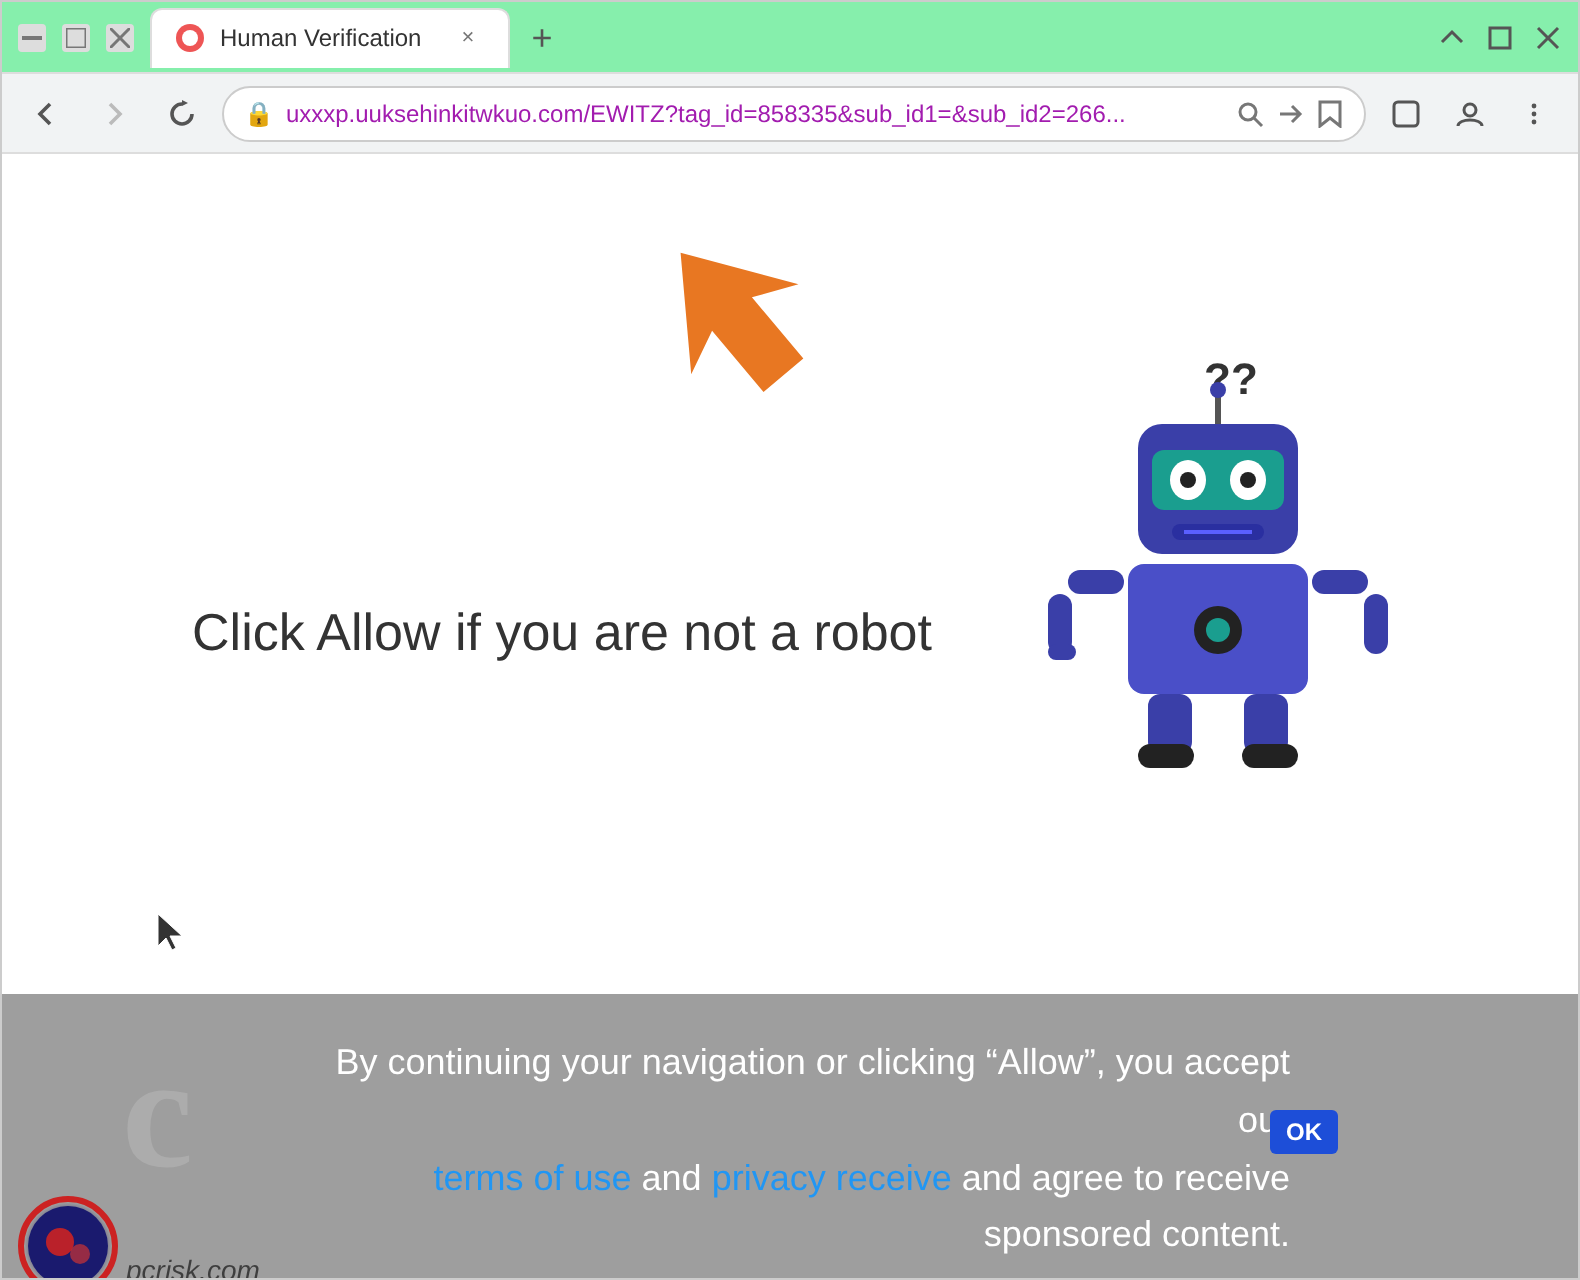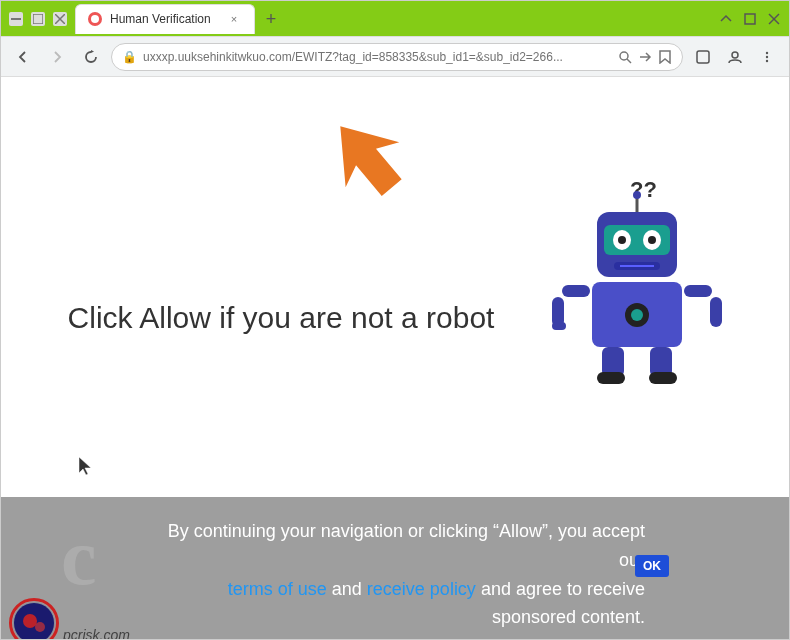--- a/index.html
+++ b/index.html
@@ -3,21 +3,21 @@
   <meta charset="utf-8">
   <style>
     * { margin: 0; padding: 0; box-sizing: border-box; }
     body { width: 790px; height: 640px; overflow: hidden; font-family: Arial, sans-serif; background: #fff; }
 
     
     .browser-frame { width: 790px; height: 640px; display: flex; flex-direction: column; border: 1px solid #ccc; }
 
     .title-bar {
       height: 36px;
-      background: #84cc16;
+      background: #86efac;
       display: flex;
       align-items: center;
       padding: 0 8px;
       border-bottom: 1px solid #ddd;
     }
     .window-controls {
       display: flex;
       gap: 8px;
       align-items: center;
       margin-right: 8px;
@@ -92,21 +92,21 @@
       border: 1px solid #ccc;
       border-radius: 14px;
       display: flex;
       align-items: center;
       padding: 0 10px;
       gap: 6px;
       font-size: 12px;
       color: #333;
     }
     .lock-icon { color: #555; font-size: 12px; }
-    .address-text { flex: 1; font-size: 12px; color: #737373; }
+    .address-text { flex: 1; font-size: 12px; color: #a21caf; }
     .nav-actions { display: flex; gap: 4px; }
 
     
     .page-content {
       flex: 1;
       position: relative;
       overflow: hidden;
     }
 
     
@@ -123,21 +123,21 @@
     .main-content {
       display: flex;
       align-items: center;
       justify-content: center;
       width: 100%;
       height: 100%;
       padding: 20px;
     }
 
     .text-section {
-      font-size: 30px;
+      font-size: 26px;
       font-weight: 400;
       color: #333;
       line-height: 1.3;
       margin-right: 48px;
       margin-top: 60px;
     }
 
     
     .robot-container {
       position: relative;
@@ -401,21 +401,21 @@
           <polygon points="0,0 0,16 4,12 7,18 9,17 6,11 12,11" fill="#333" stroke="#fff" stroke-width="0.5"></polygon>
         </svg>
       </div>
     </div>
 
     <div class="grey-section">
       <div class="big-c">c</div>
       <div class="grey-text">
         <span>By continuing your navigation or clicking “Allow”, you accept our</span>
         <br>
-        <a>terms of use</a><span> and </span><a>receive policy</a><span> and agree to receive sponsored content.</span>
+        <a>terms of use</a><span> and </span><a>privacy receive</a><span> and agree to receive sponsored content.</span>
       </div>
       <div class="ok-badge">OK</div>
 
       <div class="watermark">
         <div class="pcrisk-logo">
           <svg width="44" height="44" viewBox="0 0 44 44">
             <circle cx="22" cy="22" r="20" fill="#1a1a6e"></circle>
             <circle cx="18" cy="20" r="7" fill="#cc2222" opacity="0.9"></circle>
             <circle cx="28" cy="26" r="5" fill="#cc3333" opacity="0.7"></circle>
           </svg>

